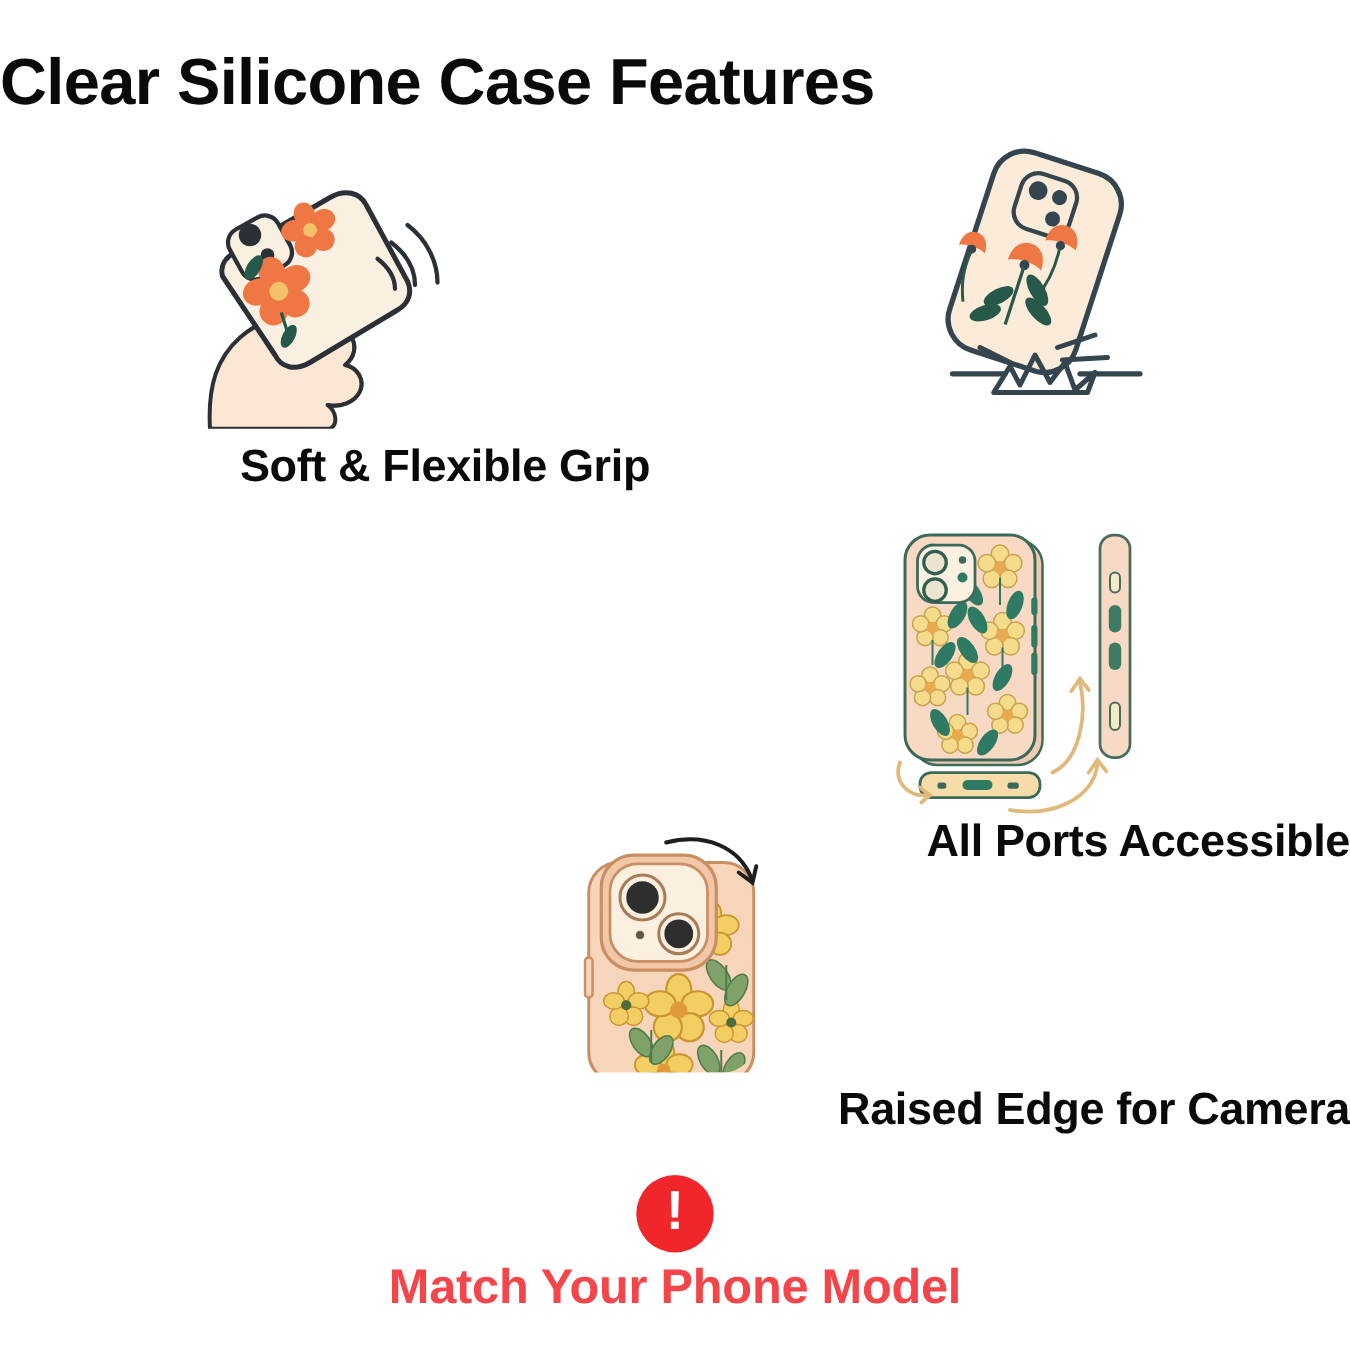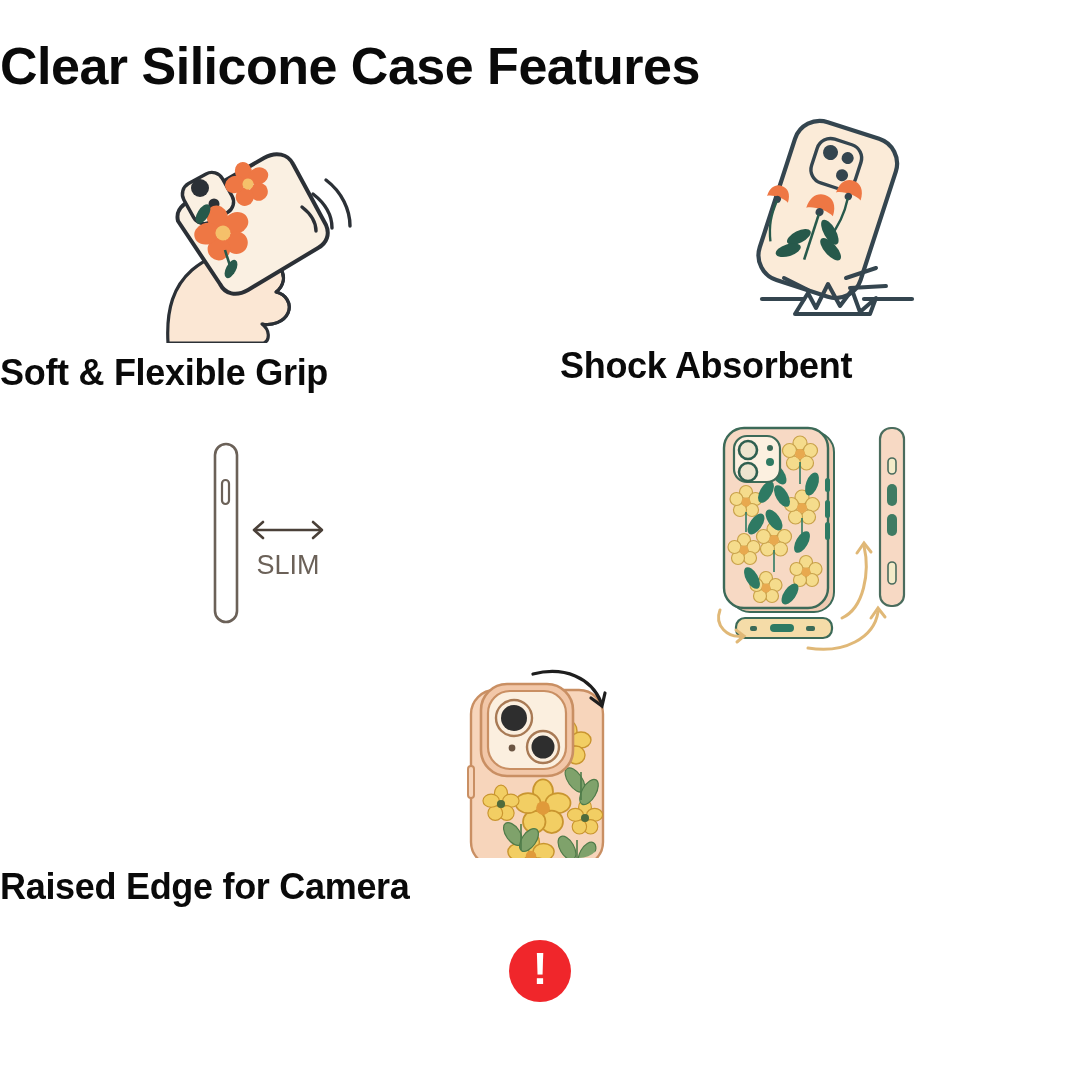--- a/index.html
+++ b/index.html
@@ -14,21 +14,21 @@
 
   .title{
     position:absolute;top:36px;left:0;width:1080px;
     text-align:left;
     font-size:52px;font-weight:700;color:#0a0a0a;
     letter-spacing:-0.5px;
   }
 
   .feature-label{
     position:absolute;
-    text-align:left;
+    text-align:right;
     font-size:36px;font-weight:700;color:#0a0a0a;
     letter-spacing:-0.3px;
     white-space:nowrap;
   }
   #label-grip{top:352px;left:0;width:520px;}
   #label-shock{top:345px;left:560px;width:520px;}
   #label-slim{top:652px;left:0;width:520px;}
   #label-ports{top:652px;left:560px;width:520px;}
   #label-camera{top:866px;left:0;width:1080px;}
 
@@ -157,34 +157,21 @@
       </g>
 
       <path d="M95 196 L108 175 L116 190 L128 166 L140 188 L152 172 L160 194 L176 180 L170 196 Z" fill="none" stroke="#34454F" stroke-width="4" stroke-linejoin="round"></path>
       <path d="M146 160 L176 150" stroke="#34454F" stroke-width="4" stroke-linecap="round"></path>
       <path d="M150 170 L186 168" stroke="#34454F" stroke-width="4" stroke-linecap="round"></path>
       <path d="M108 172 L84 160" stroke="#34454F" stroke-width="4" stroke-linecap="round"></path>
       <path d="M62 181 L104 181" stroke="#34454F" stroke-width="4.2" stroke-linecap="round"></path>
       <path d="M164 181 L212 181" stroke="#34454F" stroke-width="4.2" stroke-linecap="round"></path>
     </svg>
   </div>
-  <div class="feature-label" id="label-shock">Shock Absorbent</div>
-
-  <div class="icon-wrap" id="icon-slim">
-    <svg viewBox="0 0 150 190" width="150" height="190">
-      <rect x="20" y="6" width="22" height="178" rx="11" fill="#ffffff" stroke="#6B6158" stroke-width="2.6"></rect>
-      <rect x="27" y="42" width="7" height="24" rx="3.5" fill="#ffffff" stroke="#6B6158" stroke-width="2.2"></rect>
-      <g stroke="#4A4038" stroke-width="2.6" fill="none" stroke-linecap="round" stroke-linejoin="round">
-        <path d="M60 92 L126 92"></path>
-        <path d="M68 84 L59 92 L68 100"></path>
-        <path d="M118 84 L127 92 L118 100"></path>
-      </g>
-      <text x="93" y="136" text-anchor="middle" font-family="Liberation Sans, sans-serif" font-size="27" fill="#6B6158">SLIM</text>
-    </svg>
-  </div>
+
 
   <div class="icon-wrap" id="icon-ports">
     <svg viewBox="0 0 225 230" width="225" height="230">
       <defs>
         <clipPath id="clipBack">
           <rect x="12" y="6" width="104" height="180" rx="20"></rect>
         </clipPath>
       </defs>
 
       <rect x="18" y="10" width="104" height="180" rx="20" fill="#F0CBB2" stroke="#3C6A58" stroke-width="2"></rect>
@@ -298,20 +285,21 @@
       <g stroke="#E0B877" stroke-width="3" fill="none" stroke-linecap="round">
         <path d="M8 188 C2 204 16 216 30 214"></path>
         <path d="M24 208 L32 214 L25 220"></path>
         <path d="M130 196 C152 186 158 150 152 124"></path>
         <path d="M145 131 L152 121 L159 130"></path>
         <path d="M96 226 C132 232 162 216 166 190"></path>
         <path d="M159 196 L166 186 L173 195"></path>
       </g>
     </svg>
   </div>
+  <div class="feature-label" id="label-ports">All Ports Accessible</div>
 
   <div class="icon-wrap" id="icon-camera">
     <svg viewBox="0 0 180 190" width="180" height="190">
       <defs>
         <clipPath id="clipCam">
           <rect x="16" y="22" width="132" height="168" rx="24"></rect>
         </clipPath>
       </defs>
       <rect x="16" y="22" width="132" height="176" rx="24" fill="#F7D5BB" stroke="#C98F63" stroke-width="2.4"></rect>
       <g clip-path="url(#clipCam)">
@@ -389,15 +377,16 @@
     </svg>
   </div>
   <div class="feature-label" id="label-camera">Raised Edge for Camera</div>
 
   <div class="note">
     <div class="note-row">
       <div class="note-badge">
         <span class="bang">!</span>
       </div>
     </div>
+    <div class="note-line2">Match Your Phone Model</div>
   </div>
 
 </div>
 
 </body></html>

